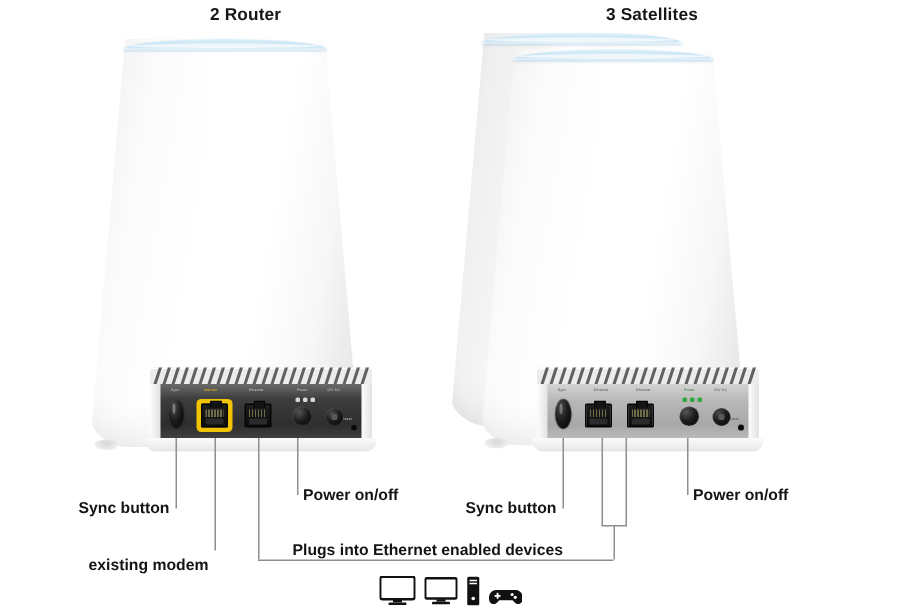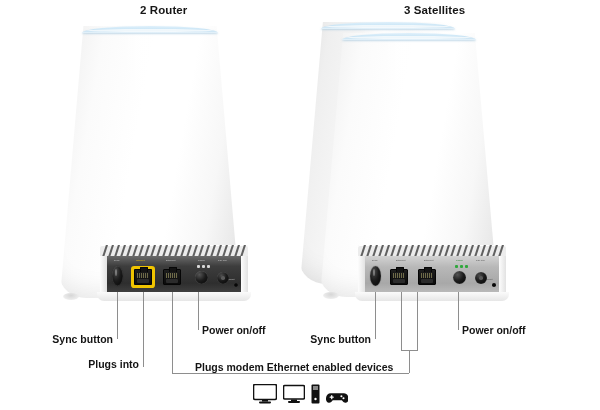--- a/index.html
+++ b/index.html
@@ -355,27 +355,27 @@
   <div class="ln h" style="left:401px;top:350px;width:17px"></div>
   <div class="ln v" style="left:409px;top:350px;height:23px"></div>
   <div class="ln v" style="left:458px;top:292px;height:38px"></div>
 
   <div class="ln h" style="left:172px;top:373px;width:237px"></div>
 
   <div class="callout r" style="left:17px;top:333px;width:96px">Sync button</div>
 
   <div class="callout" style="left:202px;top:324px">Power on/off</div>
 
-  <div class="callout r" style="left:43px;top:358px;width:96px">Plugs into</div>
+  <div class="callout r" style="left:33px;top:371px;width:106px">existing modem</div>
 
   <div class="callout r" style="left:275px;top:333px;width:96px">Sync button</div>
 
   <div class="callout" style="left:462px;top:324px">Power on/off</div>
 
-  <div class="callout" style="left:195px;top:361px">Plugs modem Ethernet enabled devices</div>
+  <div class="callout" style="left:195px;top:361px">Plugs into Ethernet enabled devices</div>
 
   <div class="icons">
 
     <svg class="ic" width="24" height="20" viewBox="0 0 24 20">
       <rect x="0.5" y="0.5" width="23" height="15" rx="1.5" fill="none" stroke="#111" stroke-width="1.6"></rect>
       <rect x="3" y="3" width="18" height="10" fill="#fff"></rect>
       <rect x="9" y="16" width="6" height="1.6" fill="#111"></rect>
       <rect x="6" y="17.6" width="12" height="1.8" rx=".8" fill="#111"></rect>
     </svg>
 

